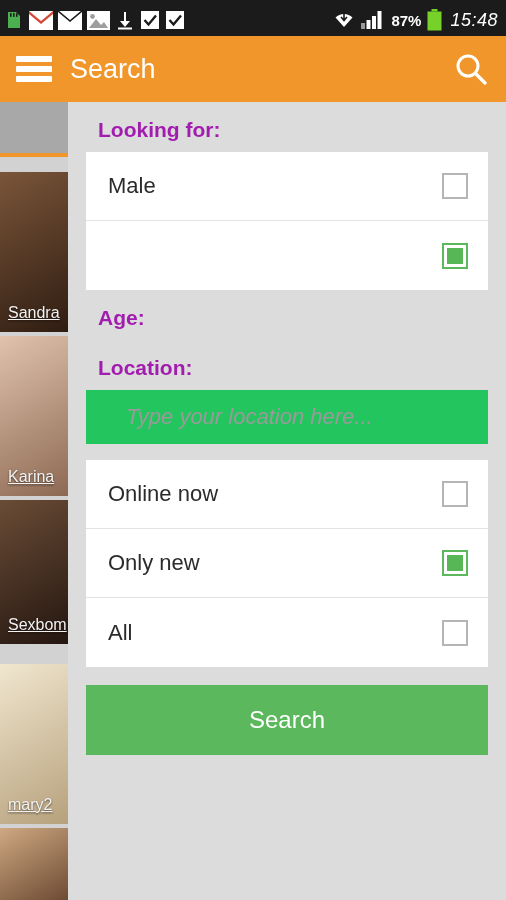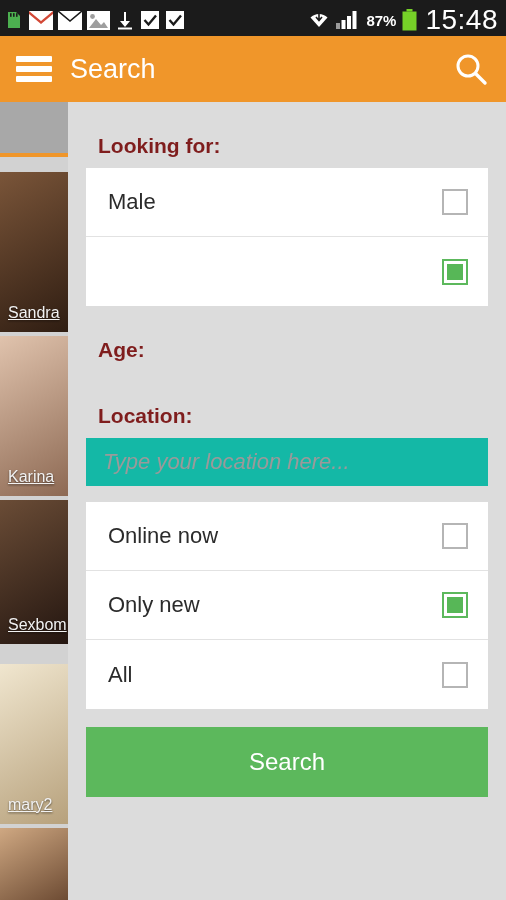--- a/index.html
+++ b/index.html
@@ -13,21 +13,21 @@
 
   
   .statusbar {
     height: 36px; background: #1b1b1b; color: #ffffff;
     display: flex; align-items: center; padding: 4px 8px 0 4px;
     position: relative; z-index: 40;
   }
   .sb-left { display: flex; align-items: center; gap: 5px; }
   .sb-right { margin-left: auto; display: flex; align-items: center; gap: 6px; }
   .sb-icon { display: inline-flex; align-items: center; justify-content: center; }
-  .sb-time { font-size: 28px; letter-spacing: .5px; font-weight: 400; padding-left: 2px; }
+  .sb-time { font-size: 18px; letter-spacing: .5px; font-weight: 400; padding-left: 2px; font-style: italic; }
   .sb-batt-text { font-size: 15px; font-weight: 700; }
 
   
   .actionbar {
     height: 66px; background: #f0962a;
     display: flex; align-items: center; padding: 0 16px;
     position: relative; z-index: 30;
   }
   .hamburger { width: 36px; height: 26px; display: flex; flex-direction: column; justify-content: space-between; cursor: pointer; }
   .hamburger span { display: block; height: 6px; background: #ffffff; border-radius: 1px; }
@@ -50,22 +50,22 @@
   }
   .bg-sep { position:absolute; left:0; width:68px; height:4px; background:#d2d2d2; }
 
   
   .panel {
     position: absolute; top: 102px; left: 68px; width: 438px; height: 798px;
     background: #dcdcdc; z-index: 20; padding: 0 18px;
     overflow: hidden;
   }
   .sect-label {
-    font-size: 21px; font-weight: 700; color: #7f1d1d;
-    padding: 32px 12px 10px 12px;
+    font-size: 21px; font-weight: 700; color: #a21caf;
+    padding: 16px 12px 10px 12px;
   }
   .card-group { background: #22c55e; }
   .row {
     height: 69px; display: flex; align-items: center;
     padding: 0 20px 0 22px; background: #ffffff;
     border-bottom: 1px solid #e2e2e2;
   }
   .row:last-child { border-bottom: none; }
   .row-label { font-size: 22px; color: #2b2b2b; }
   .cb {
@@ -78,21 +78,21 @@
   .select-row {
     height: 74px; background:#ffffff; display:flex; align-items:center;
     padding: 0 22px; position: relative;
   }
   .select-value { font-size: 24px; color: #2b2b2b; }
   .select-caret {
     position:absolute; right: 4px; bottom: 4px; width: 0; height: 0;
     border-left: 15px solid transparent; border-bottom: 15px solid #757575;
   }
   .input-row {
-    height: 48px; background:#14b8a6; display:flex; align-items:center; padding: 0 17px;
+    height: 54px; background:#22c55e; display:flex; align-items:center; padding: 0 40px;
   }
   .input-row input {
     border: none; outline: none; width: 100%;
     font-size: 22px; font-style: italic; color: #2b2b2b;
     font-family: "Liberation Sans", sans-serif; background: transparent;
   }
   .input-row input::placeholder { color: #9a9a9a; font-style: italic; }
   .spacer { height: 16px; }
   .search-btn {
     margin-top: 18px; height: 70px; background: #5cb85c; color: #ffffff;

